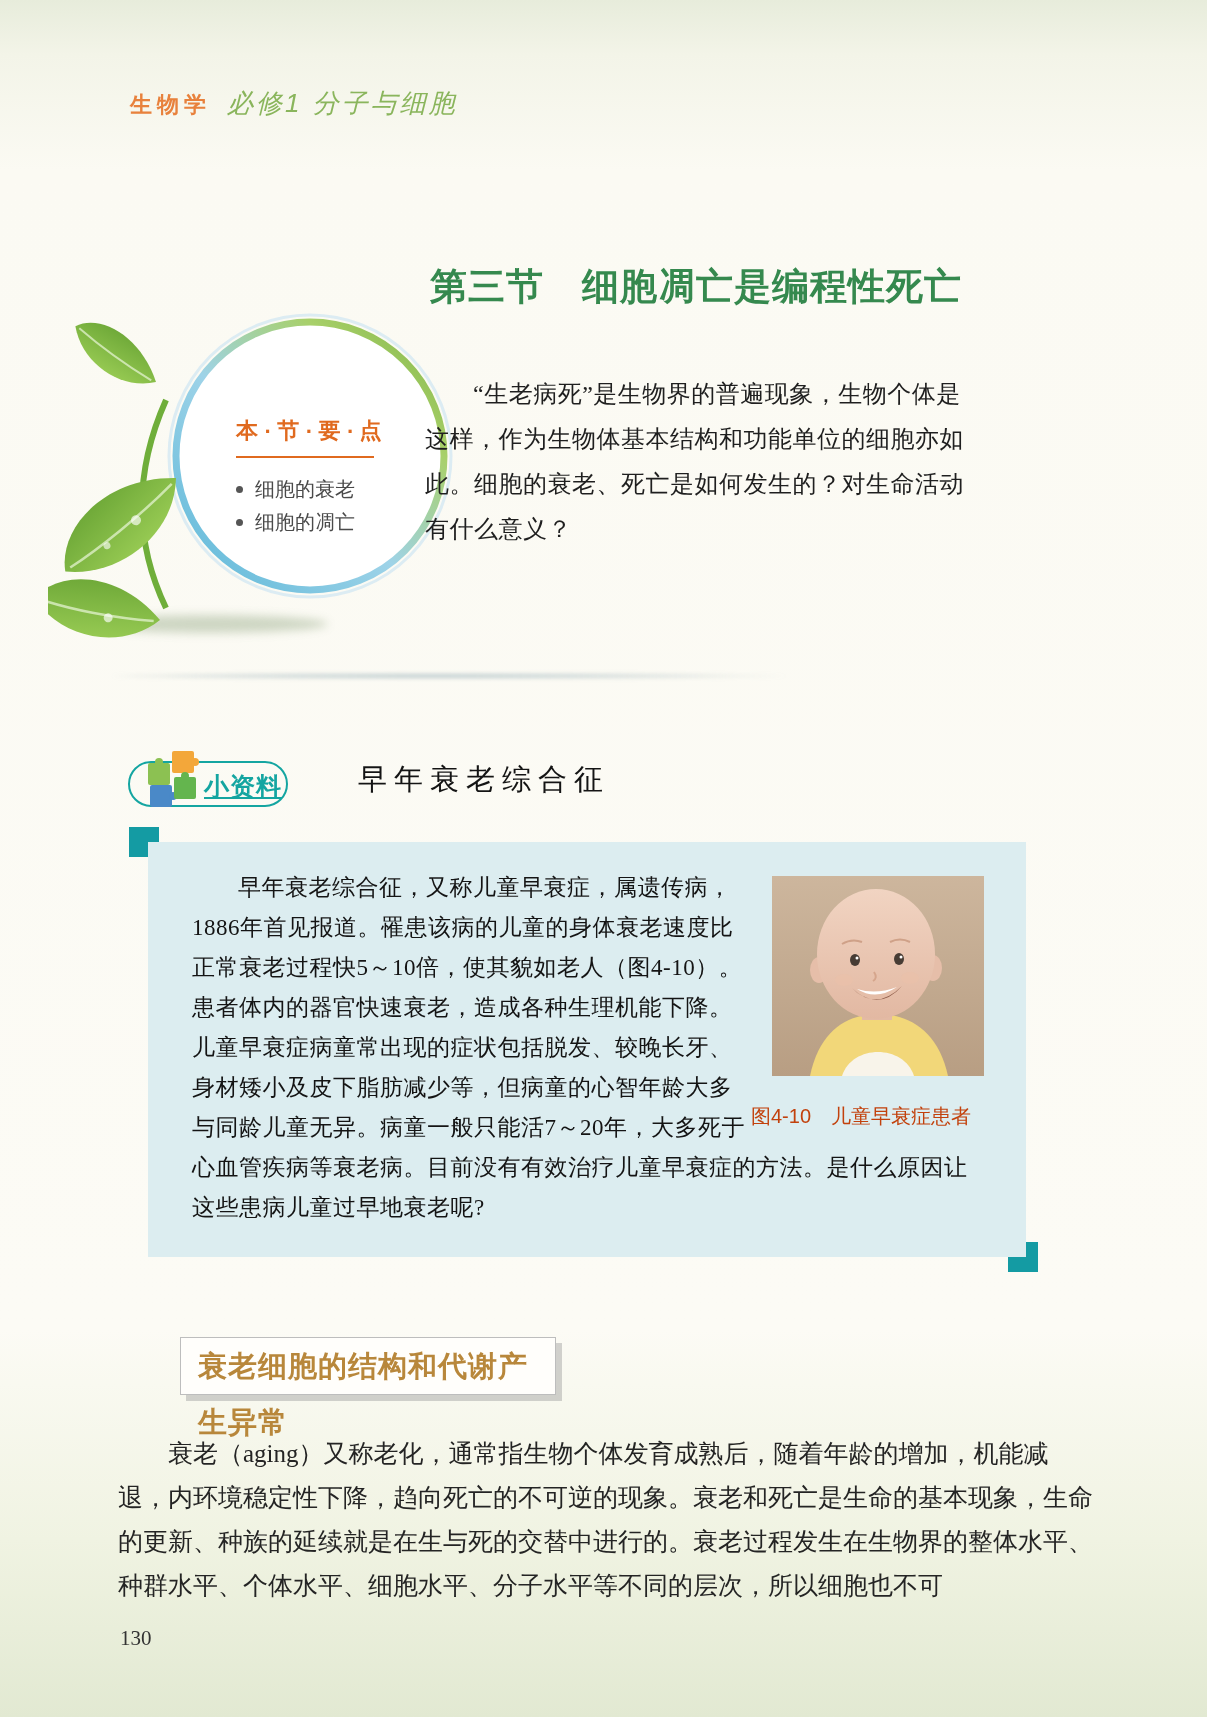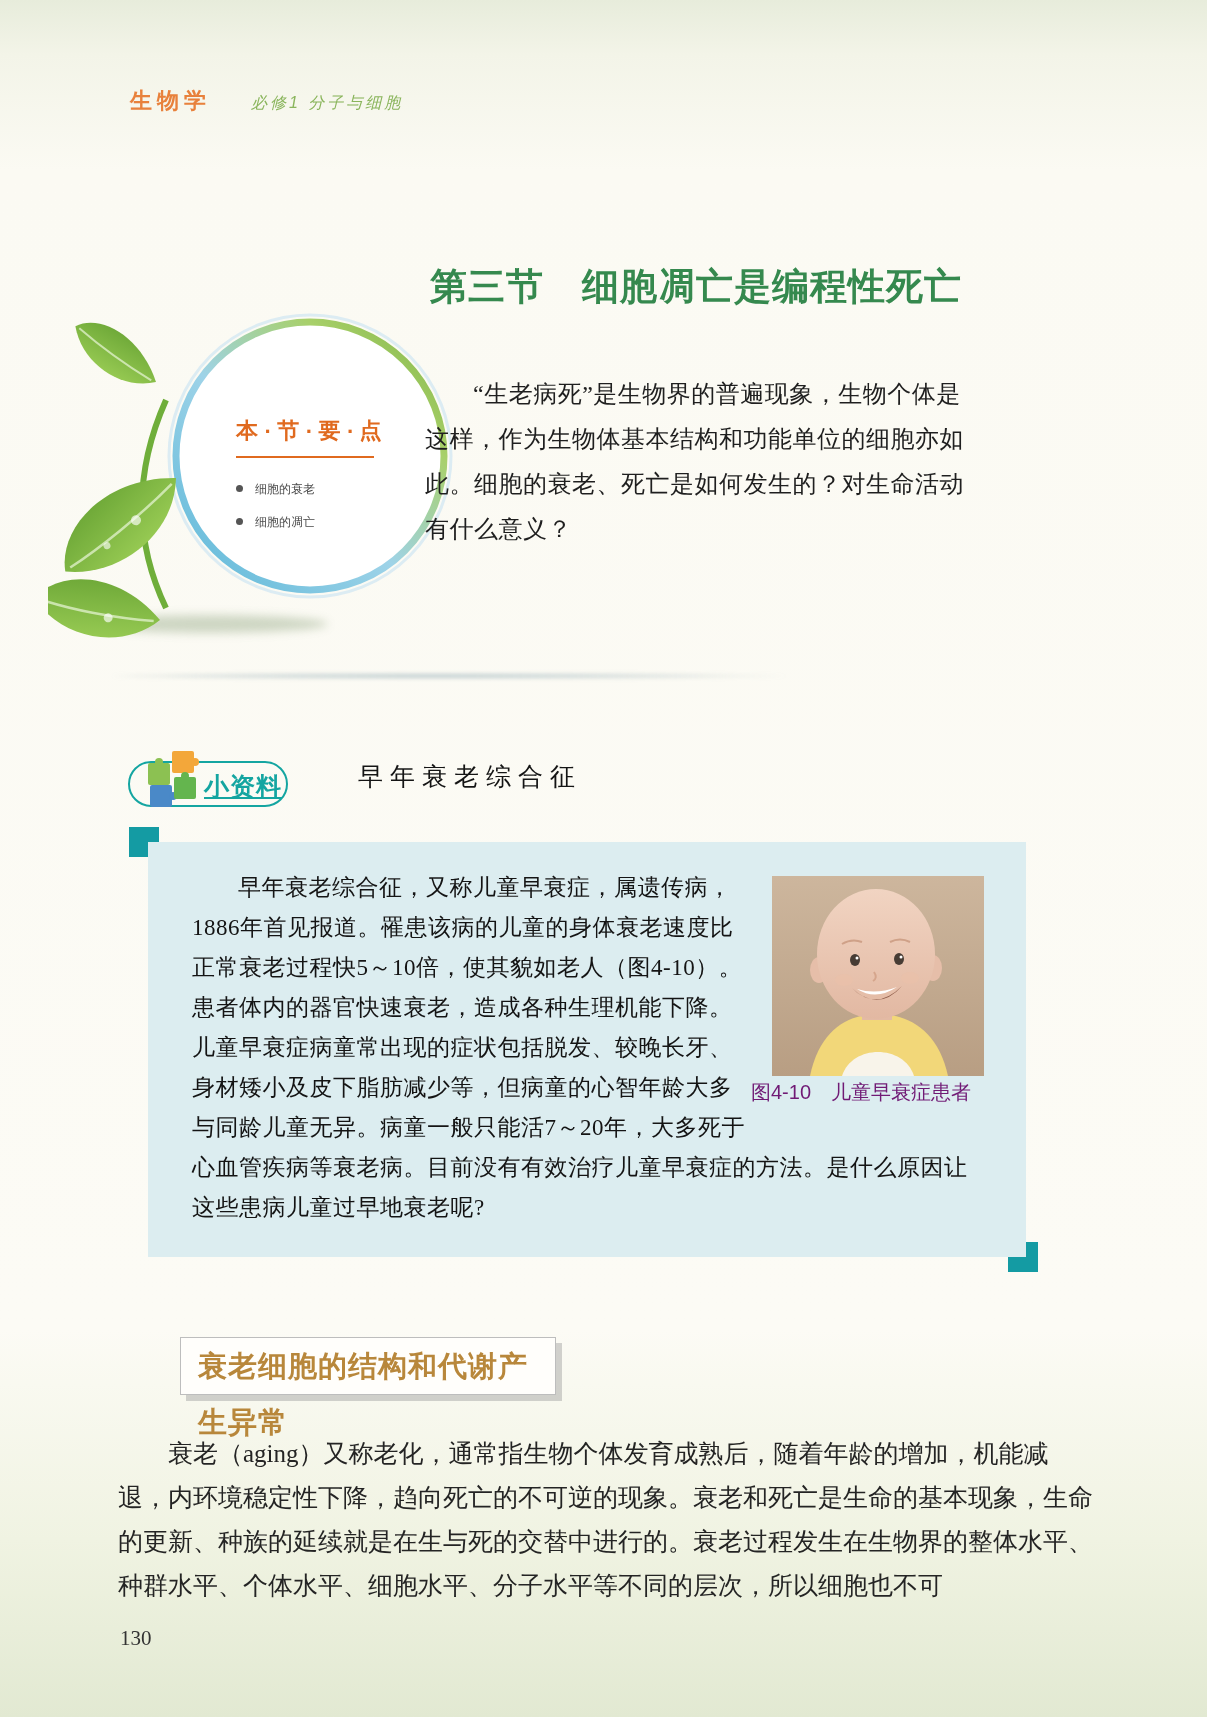--- a/index.html
+++ b/index.html
@@ -12,63 +12,63 @@
     background: linear-gradient(180deg,
       #e7ecdb 0px, #f3f4e8 55px, #fbfaf3 170px,
       #fcfbf5 1330px, #f0f3e2 1540px, #e2e9d2 1717px);
     font-family: "Liberation Serif", "DejaVu Serif", serif;
     color: #222;
   }
   
   .running-head { position: absolute; left: 130px; top: 86px;
     font-family: "Liberation Sans", "DejaVu Sans", sans-serif; }
   .running-head .subject { color: #e8813c; font-weight: bold; font-size: 22px; letter-spacing: 5px; }
-  .running-head .course  { color: #8ab55c; font-style: italic; font-size: 16px; letter-spacing: 3px; margin-left: 40px; }
+  .running-head .course  { color: #8ab55c; font-style: italic; font-size: 26px; letter-spacing: 3px; margin-left: 16px; }
   
   .section-title { position: absolute; left: 430px; top: 262px;
     font-family: "Liberation Sans", "DejaVu Sans", sans-serif;
     font-size: 37px; font-weight: bold; color: #35894e; letter-spacing: 1px; }
   
   .keypoints-art { position: absolute; left: 48px; top: 308px; width: 440px; height: 340px; }
   .keypoints-art svg { position: absolute; left: 0; top: 0; }
   .kp-content { position: absolute; left: 188px; top: 108px; width: 210px;
     font-family: Liberation Mono, monospace; }
   .kp-title { color: #e06a1f; font-weight: bold; font-size: 22px; letter-spacing: 3px; }
   .kp-rule { width: 138px; height: 2px; background: #e06a1f; margin-top: 10px; margin-bottom: 16px; }
-  .kp-item { font-size: 12px; color: #4a4a4a; line-height: 33px; }
+  .kp-item { font-size: 20px; color: #4a4a4a; line-height: 33px; }
   .kp-item .dot { display: inline-block; width: 7px; height: 7px; border-radius: 50%;
     background: #555; vertical-align: middle; margin-right: 12px; margin-top: -3px; }
   
   .intro { position: absolute; left: 425px; top: 372px; width: 545px;
     font-size: 24px; line-height: 45px; text-indent: 2em; letter-spacing: 0.5px; color: #1f1f1f; }
   
   .soft-divider { position: absolute; left: 112px; top: 673px; width: 770px; height: 6px;
     background: radial-gradient(ellipse 55% 50% at 42% 50%,
       rgba(88,128,150,0.55), rgba(120,150,160,0.25) 60%, rgba(120,150,160,0) 85%);
     filter: blur(2px); border-radius: 50%; }
   
   .badge-pill { position: absolute; left: 128px; top: 761px; width: 160px; height: 46px;
     border: 2.5px solid #14a5a1; border-radius: 26px; }
   .puzzle-icon { position: absolute; left: 14px; top: -14px; }
   .badge-label { position: absolute; left: 74px; top: 7px; color: #14a5a1;
     font-family: "Liberation Sans", "DejaVu Sans", sans-serif; font-weight: bold; font-size: 25px; letter-spacing: 1px; text-decoration: underline; }
   .topic-title { position: absolute; left: 358px; top: 760px;
-    font-size: 25px; color: #141414; letter-spacing: 7px; }
+    font-size: 29px; color: #141414; letter-spacing: 7px; }
   
   .corner { position: absolute; width: 30px; height: 30px; background: #149ba3; z-index: 1; }
   .corner-tl { left: 129px; top: 827px; }
   .corner-br { left: 1008px; top: 1242px; }
   .infobox { position: absolute; left: 148px; top: 842px; width: 878px; height: 415px;
     background: #dcedf0; z-index: 2; padding: 26px 42px 24px 44px; }
   .infobox-text { font-size: 23px; line-height: 40px; text-indent: 2em;
     letter-spacing: 0.5px; color: #141414; }
   .figure { float: right; width: 212px; margin: 8px 0 4px 18px; text-align: center; }
   .figure svg { display: block; }
-  .figure figcaption { margin-top: 3px; font-family: "Liberation Sans", "DejaVu Sans", sans-serif;
-    font-size: 20px; color: #701a75; white-space: nowrap; margin-left: -34px; }
+  .figure figcaption { margin-top: 27px; font-family: "Liberation Sans", "DejaVu Sans", sans-serif;
+    font-size: 20px; color: #c2410c; white-space: nowrap; margin-left: -34px; }
   
   .heading-box { position: absolute; left: 180px; top: 1337px; width: 376px; height: 58px;
     background: #fffefb; border: 1px solid #bdbdbd; box-shadow: 6px 6px 0 rgba(158,158,158,0.45);
     line-height: 56px; padding-left: 17px;
     font-family: "Liberation Sans", "DejaVu Sans", sans-serif;
     font-size: 29px; font-weight: bold; color: #b8873b; letter-spacing: 1px; }
   
   .body-text { position: absolute; left: 118px; top: 1432px; width: 977px;
     font-size: 25px; line-height: 44px; text-indent: 2em; color: #242424; }
   

